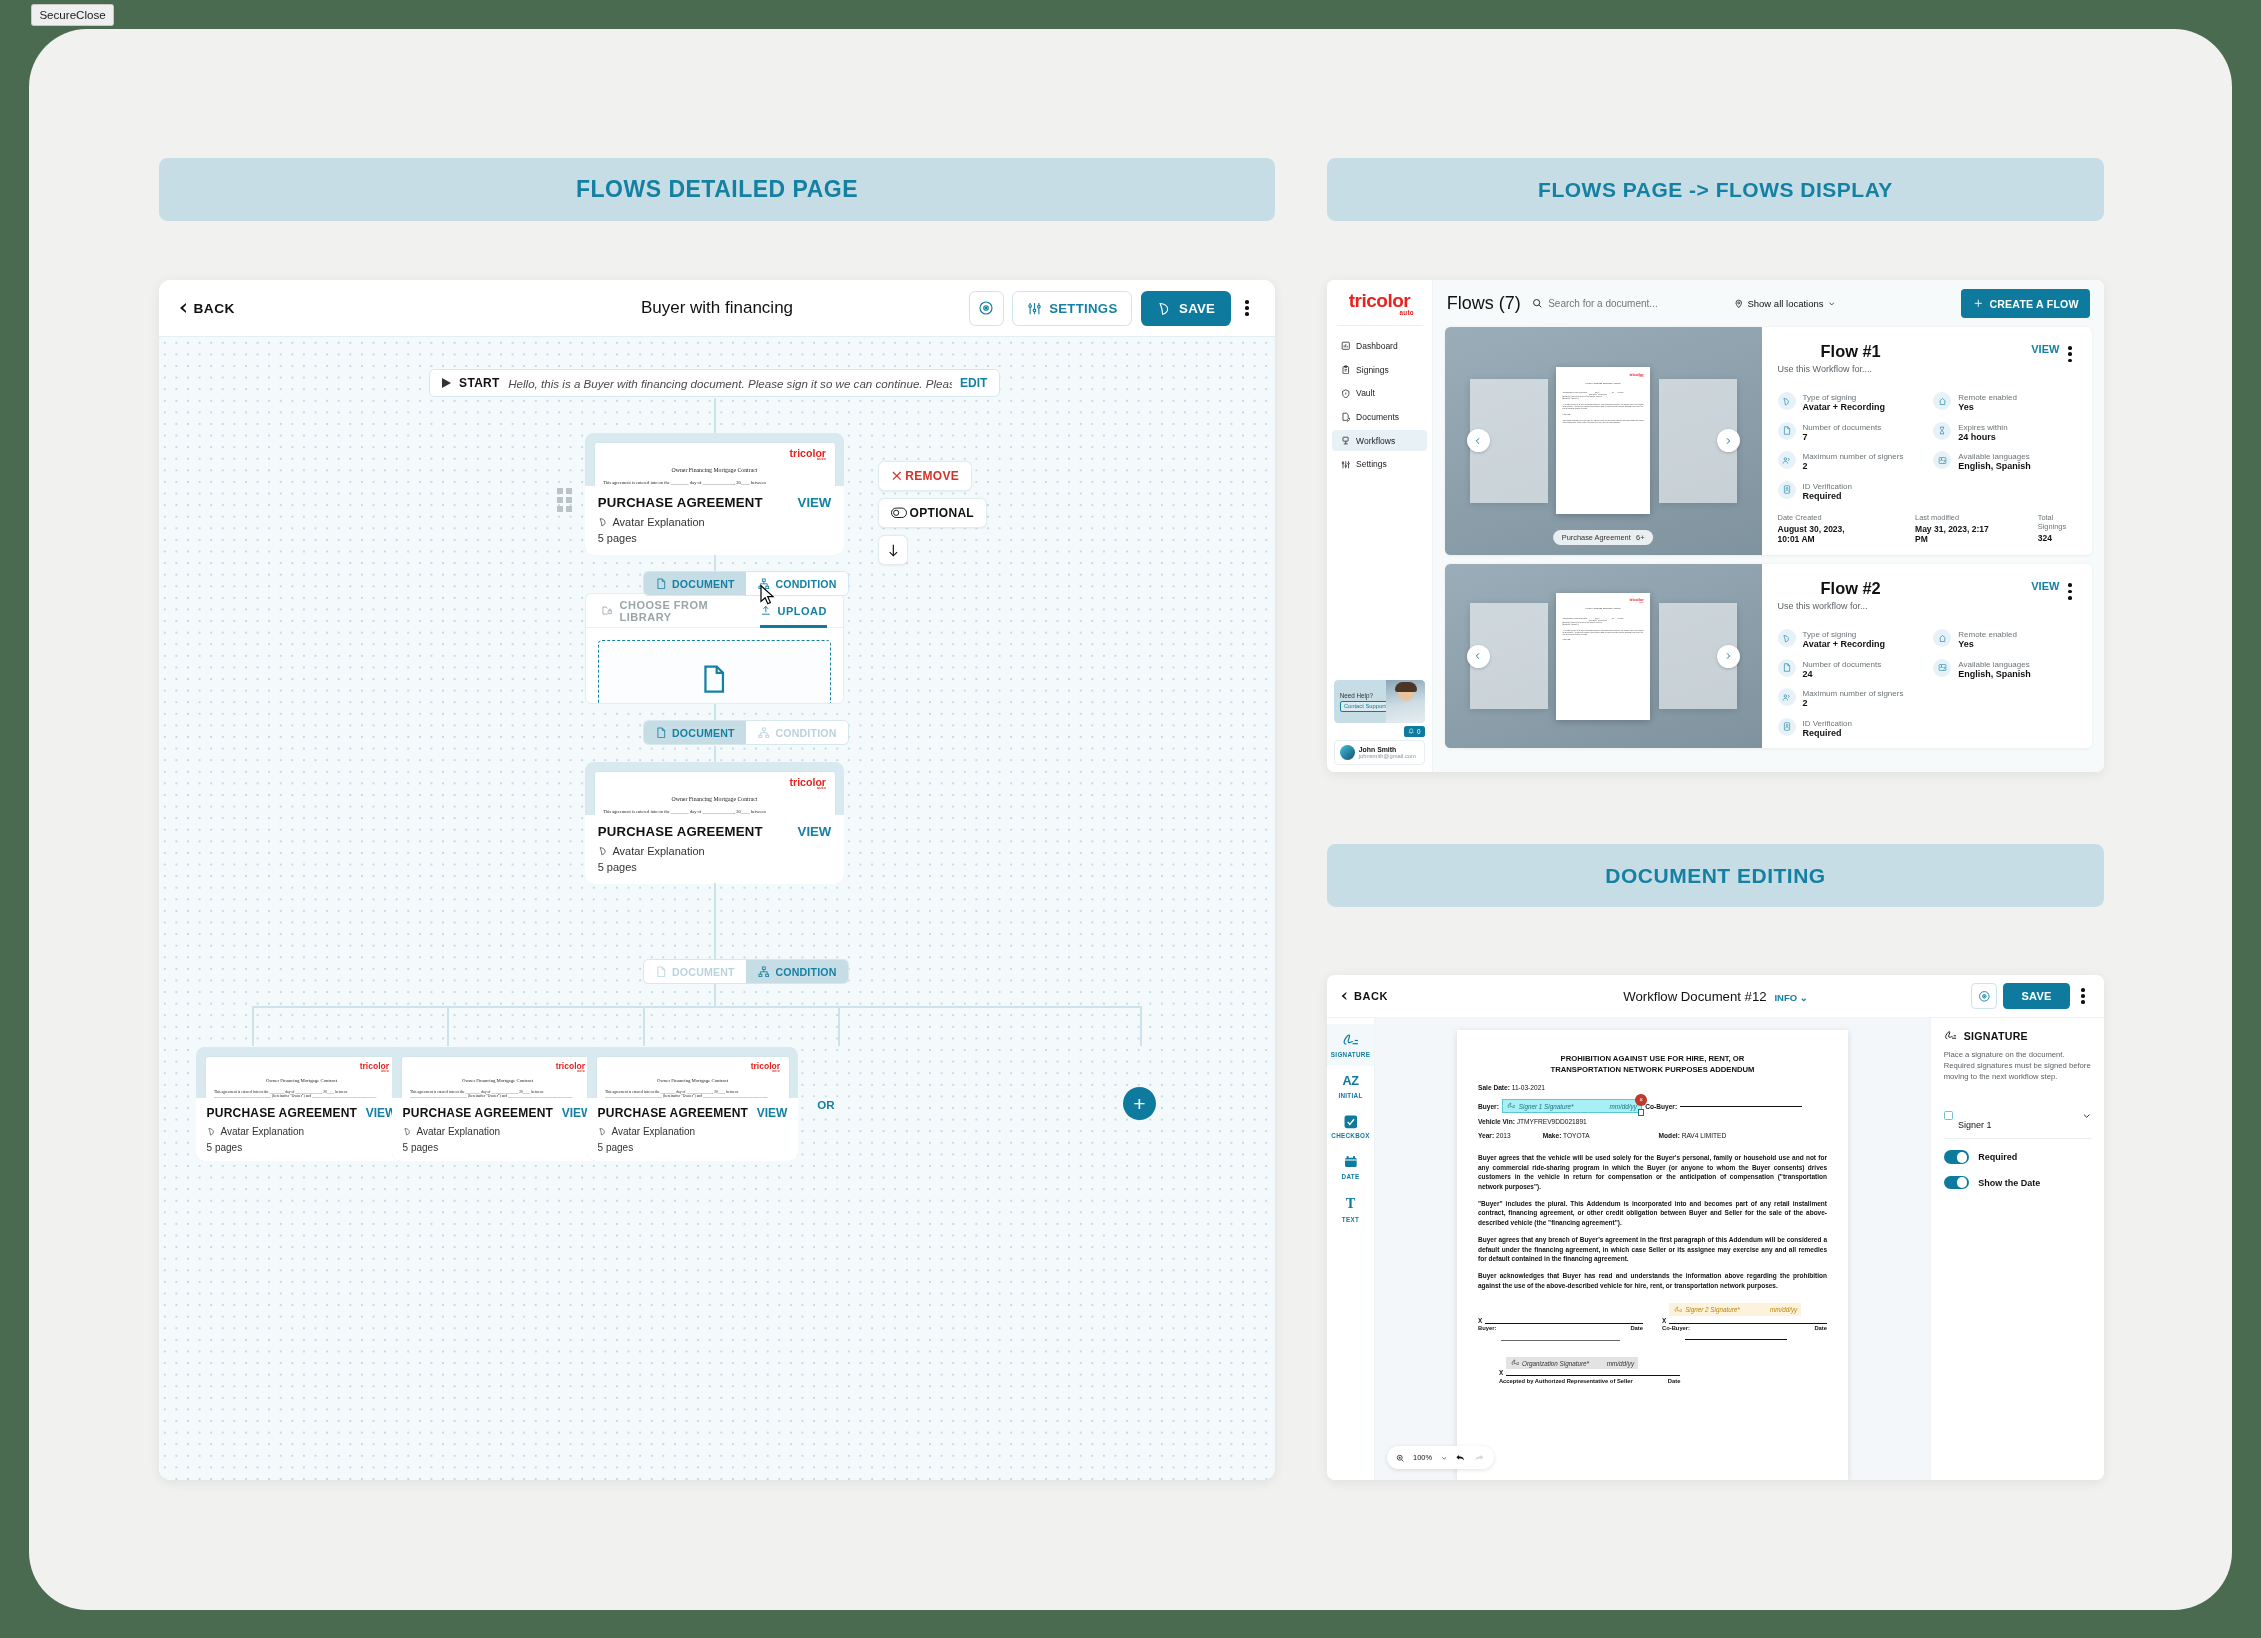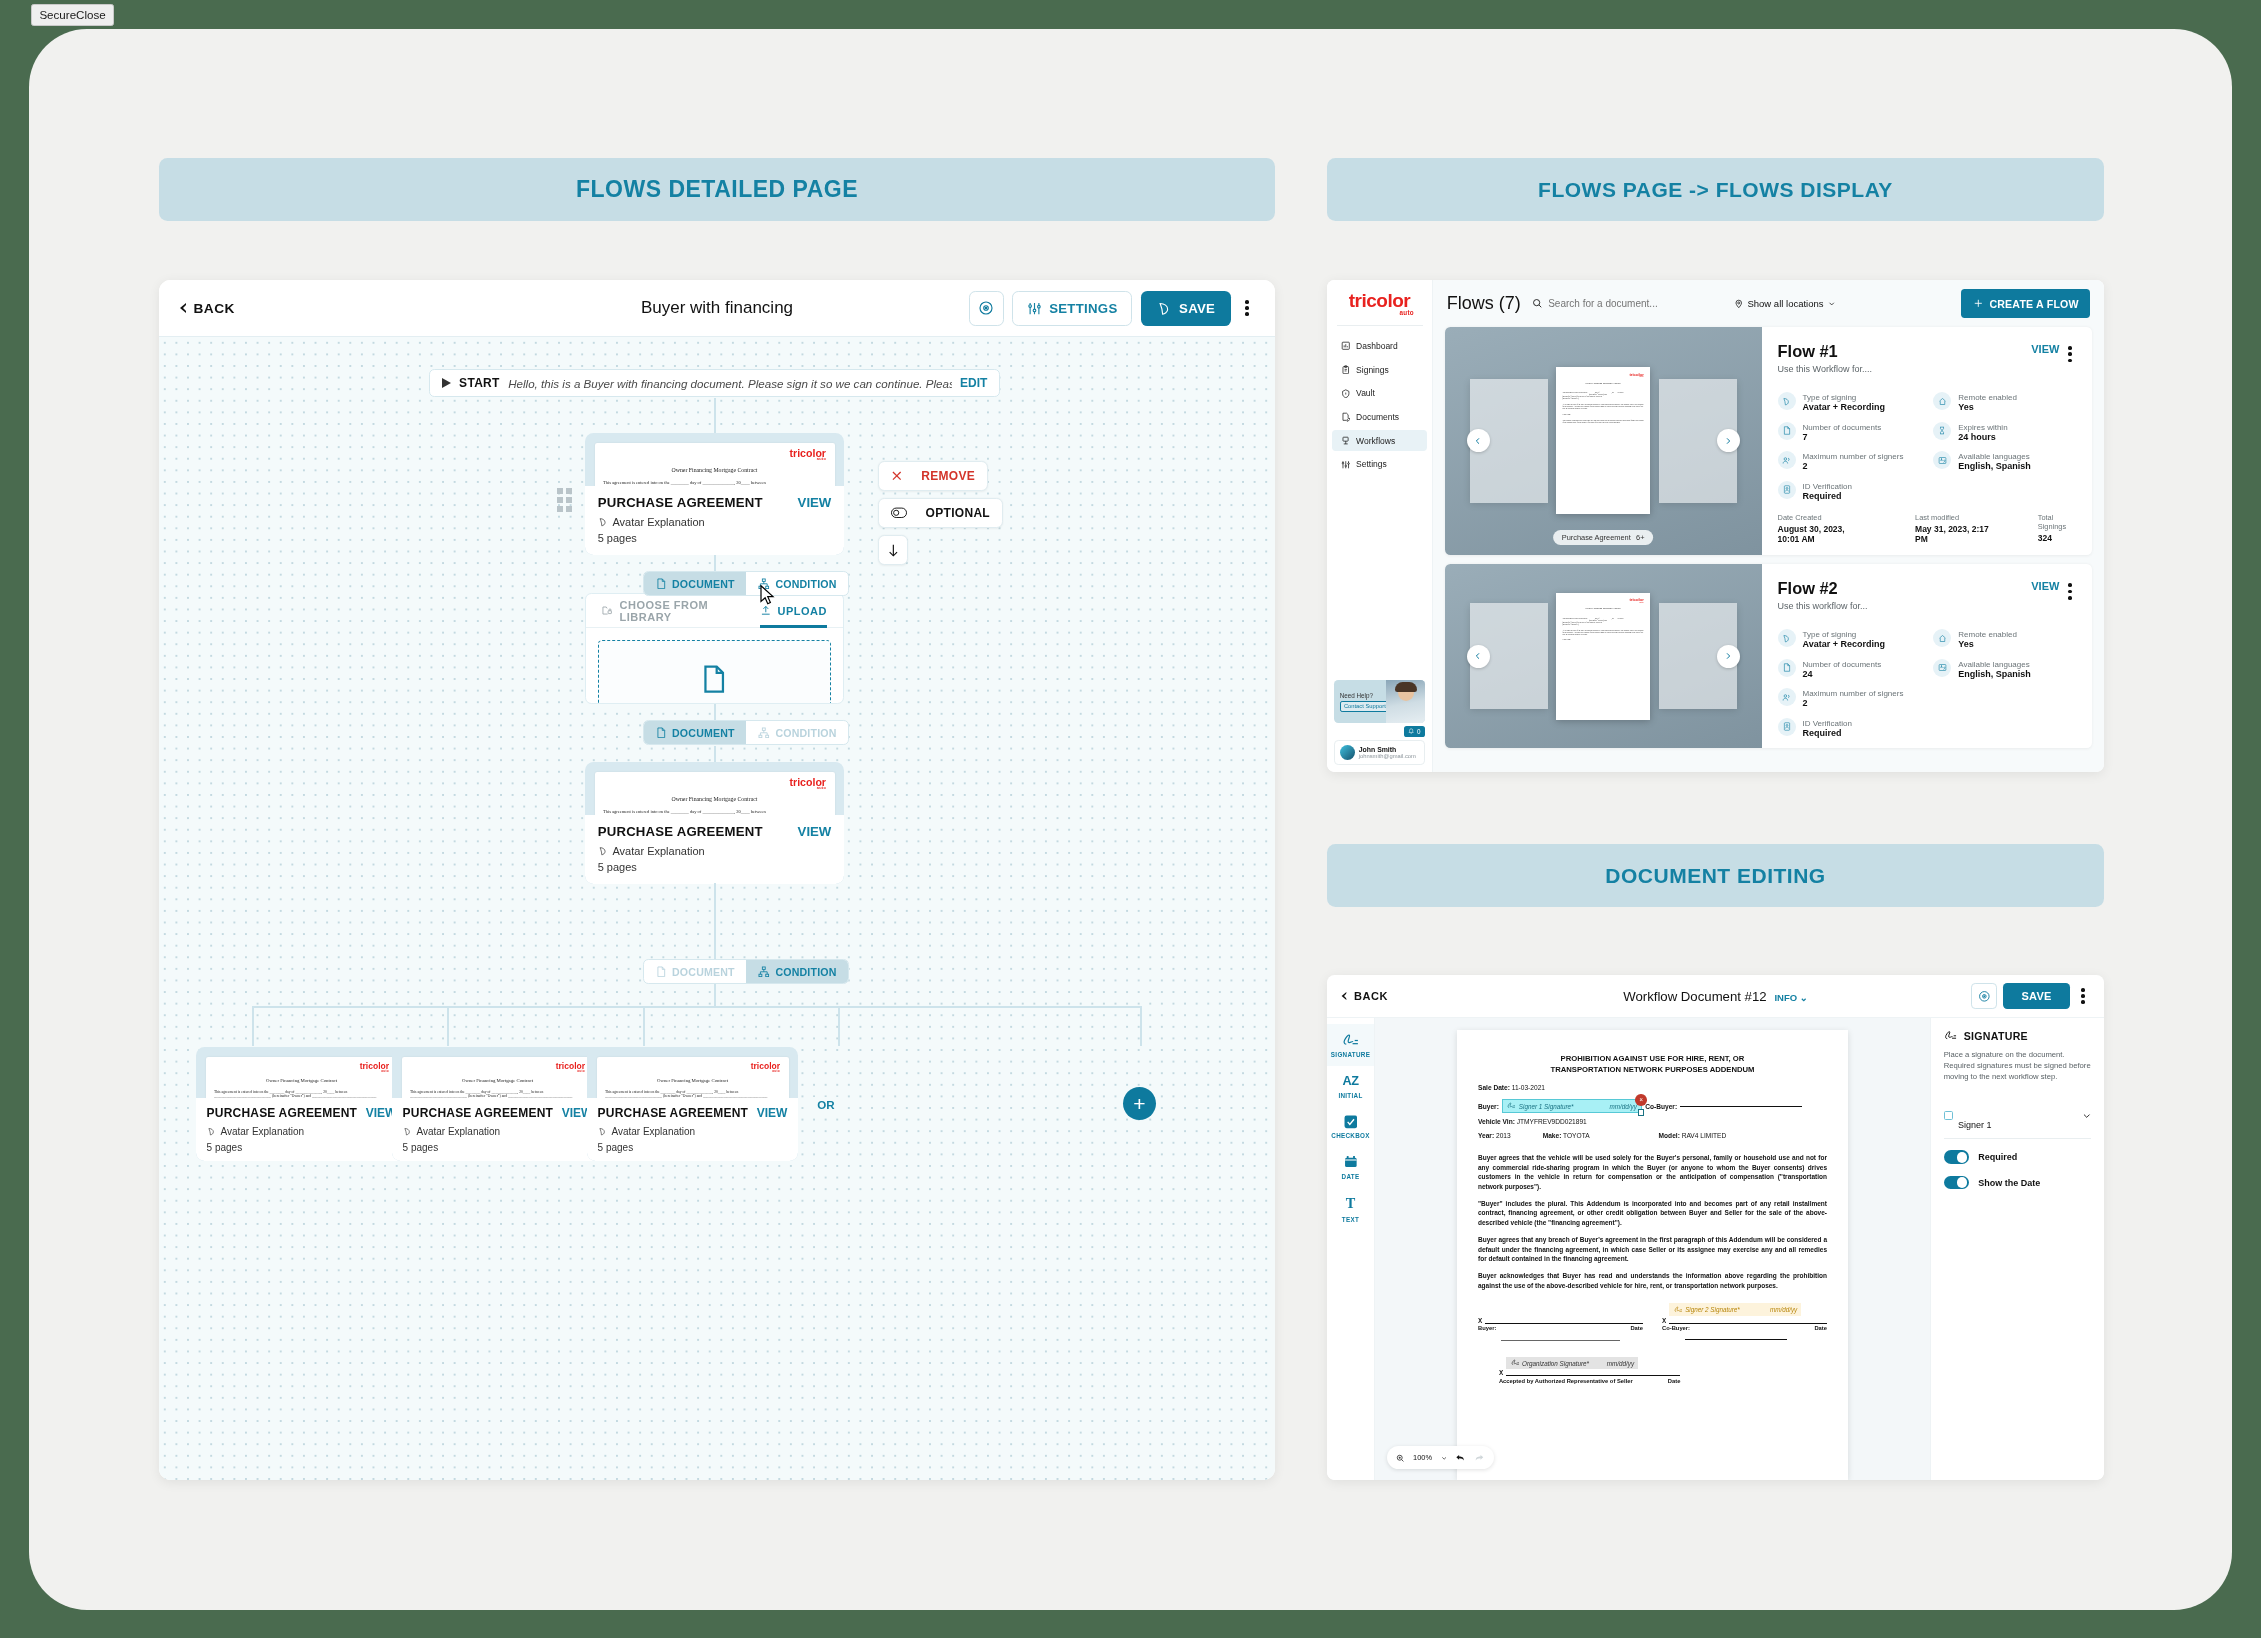--- a/index.html
+++ b/index.html
@@ -138,21 +138,21 @@
   
   .minidoc { padding: 6.3px 8.5px 0 8.5px; font-family: "Liberation Serif", serif; color: #222; }
   .minidoc .brand { text-align: right; font-family: "Liberation Sans", sans-serif; color: #e8221f; font-weight: bold; line-height: .9; }
   .minidoc .brand small { display:block; font-size: .36em; letter-spacing:0.3px; }
   .minidoc h4 { text-align: center; font-weight: normal; margin: 5.3px 0 5.3px 0; }
   .minidoc p { margin: 0 0 3.7px 0; text-align: left; }
 
   
   .side-ctrl {
     position: absolute; background: #fff; border: 0.5px solid #e0ecf0; border-radius: 6.3px;
-    display: flex; align-items: center; gap: 19px; padding: 0 11.6px; height: 30px; cursor: pointer;
+    display: flex; align-items: center; gap: 3px; padding: 0 11.6px; height: 30px; cursor: pointer;
     box-shadow: 0 0.5px 2.1px rgba(0,0,0,.05);
   }
   .ctrl-remove { color: #d3342a; font-size: 12px; font-weight: bold; letter-spacing: 0.3px; }
   .ctrl-optional { color: #111; font-size: 12px; font-weight: bold; letter-spacing: 0.3px; }
   .drag-dots { position:absolute; display:grid; grid-template-columns: 5.8px 5.8px; gap: 3.2px; }
   .drag-dots i { width: 5.8px; height: 5.8px; background: #b9c4c9; display:block; }
 
   
   .tabs {
     position: absolute; display: flex; border: 0.5px solid #d6e8ee; border-radius: 5.3px;
@@ -225,21 +225,21 @@
   .loc-sel { display:flex; align-items:center; gap:4.2px; font-size:9.5px; color:#111; cursor:pointer;}
   .create-btn { margin-left:auto; background:#0e7a9e; color:#fff; border-radius:3.7px; height:28.5px; display:flex; align-items:center; gap:6.3px; padding: 0 11.6px; font-size:10.6px; font-weight:bold; letter-spacing:0.2px; cursor:pointer;}
 
   .flow-row { display:flex; margin: 0 11.6px 9.5px 11.6px; background:#fff; border-radius:5.3px; overflow:hidden; box-shadow: 0 0.5px 3.2px rgba(0,0,0,.06); }
   .flow-preview { width: 317px; background: linear-gradient(160deg,#9aadb8,#7f939f); position:relative; display:flex; align-items:center; justify-content:center; }
   .fp-page { background:#fff; box-shadow: 0 2.1px 7.4px rgba(0,0,0,.25); }
   .fp-page.back { position:absolute; opacity:.55; }
   .fp-nav { position:absolute; width:23px; height:23px; border-radius:50%; background:#fff; display:flex; align-items:center; justify-content:center; cursor:pointer; box-shadow:0 1.1px 3.2px rgba(0,0,0,.2);}
   .fp-badge { position:absolute; left:50%; transform:translateX(-50%); bottom: 9.5px; background:#e9eef0; border-radius:8.5px; padding:3.2px 8.5px; font-size:7.4px; color:#333; display:flex; gap:5.3px; align-items:center;}
   .flow-info { flex:1; padding: 15px 16px 10.6px 16px; position:relative; }
-  .flow-name { font-size: 16.4px; font-weight:bold; color:#111; }
+  .flow-name { font-size: 16.4px; font-weight:bold; color:#111;margin-left:43px; }
   .flow-desc { font-size: 9px; color:#5c6468; margin-top: 3.2px; }
   .flow-view { position:absolute; right: 33px; top: 16px; font-size: 11px; font-weight:bold; color:#1481a3; cursor:pointer;}
   .flow-kebab { position:absolute; right: 15px; top: 15px; }
   .attr-grid { display:grid; grid-template-columns: 1fr 1fr; gap: 9.5px 12.7px; margin-top: 18px; }
   .attr { display:flex; gap: 6.9px; align-items:flex-start; }
   .attr-ic { width:18px; height:18px; border-radius:50%; background:#e6f2f7; display:flex; align-items:center; justify-content:center; flex:none;}
   .attr-k { font-size: 8px; color:#6b7478; }
   .attr-v { font-size: 9px; font-weight:bold; color:#111; margin-top: 1.6px; }
   .meta-row { display:flex; gap: 48px; margin-top: 12.7px; }
   .meta-k { font-size: 7.4px; color:#6b7478; }

